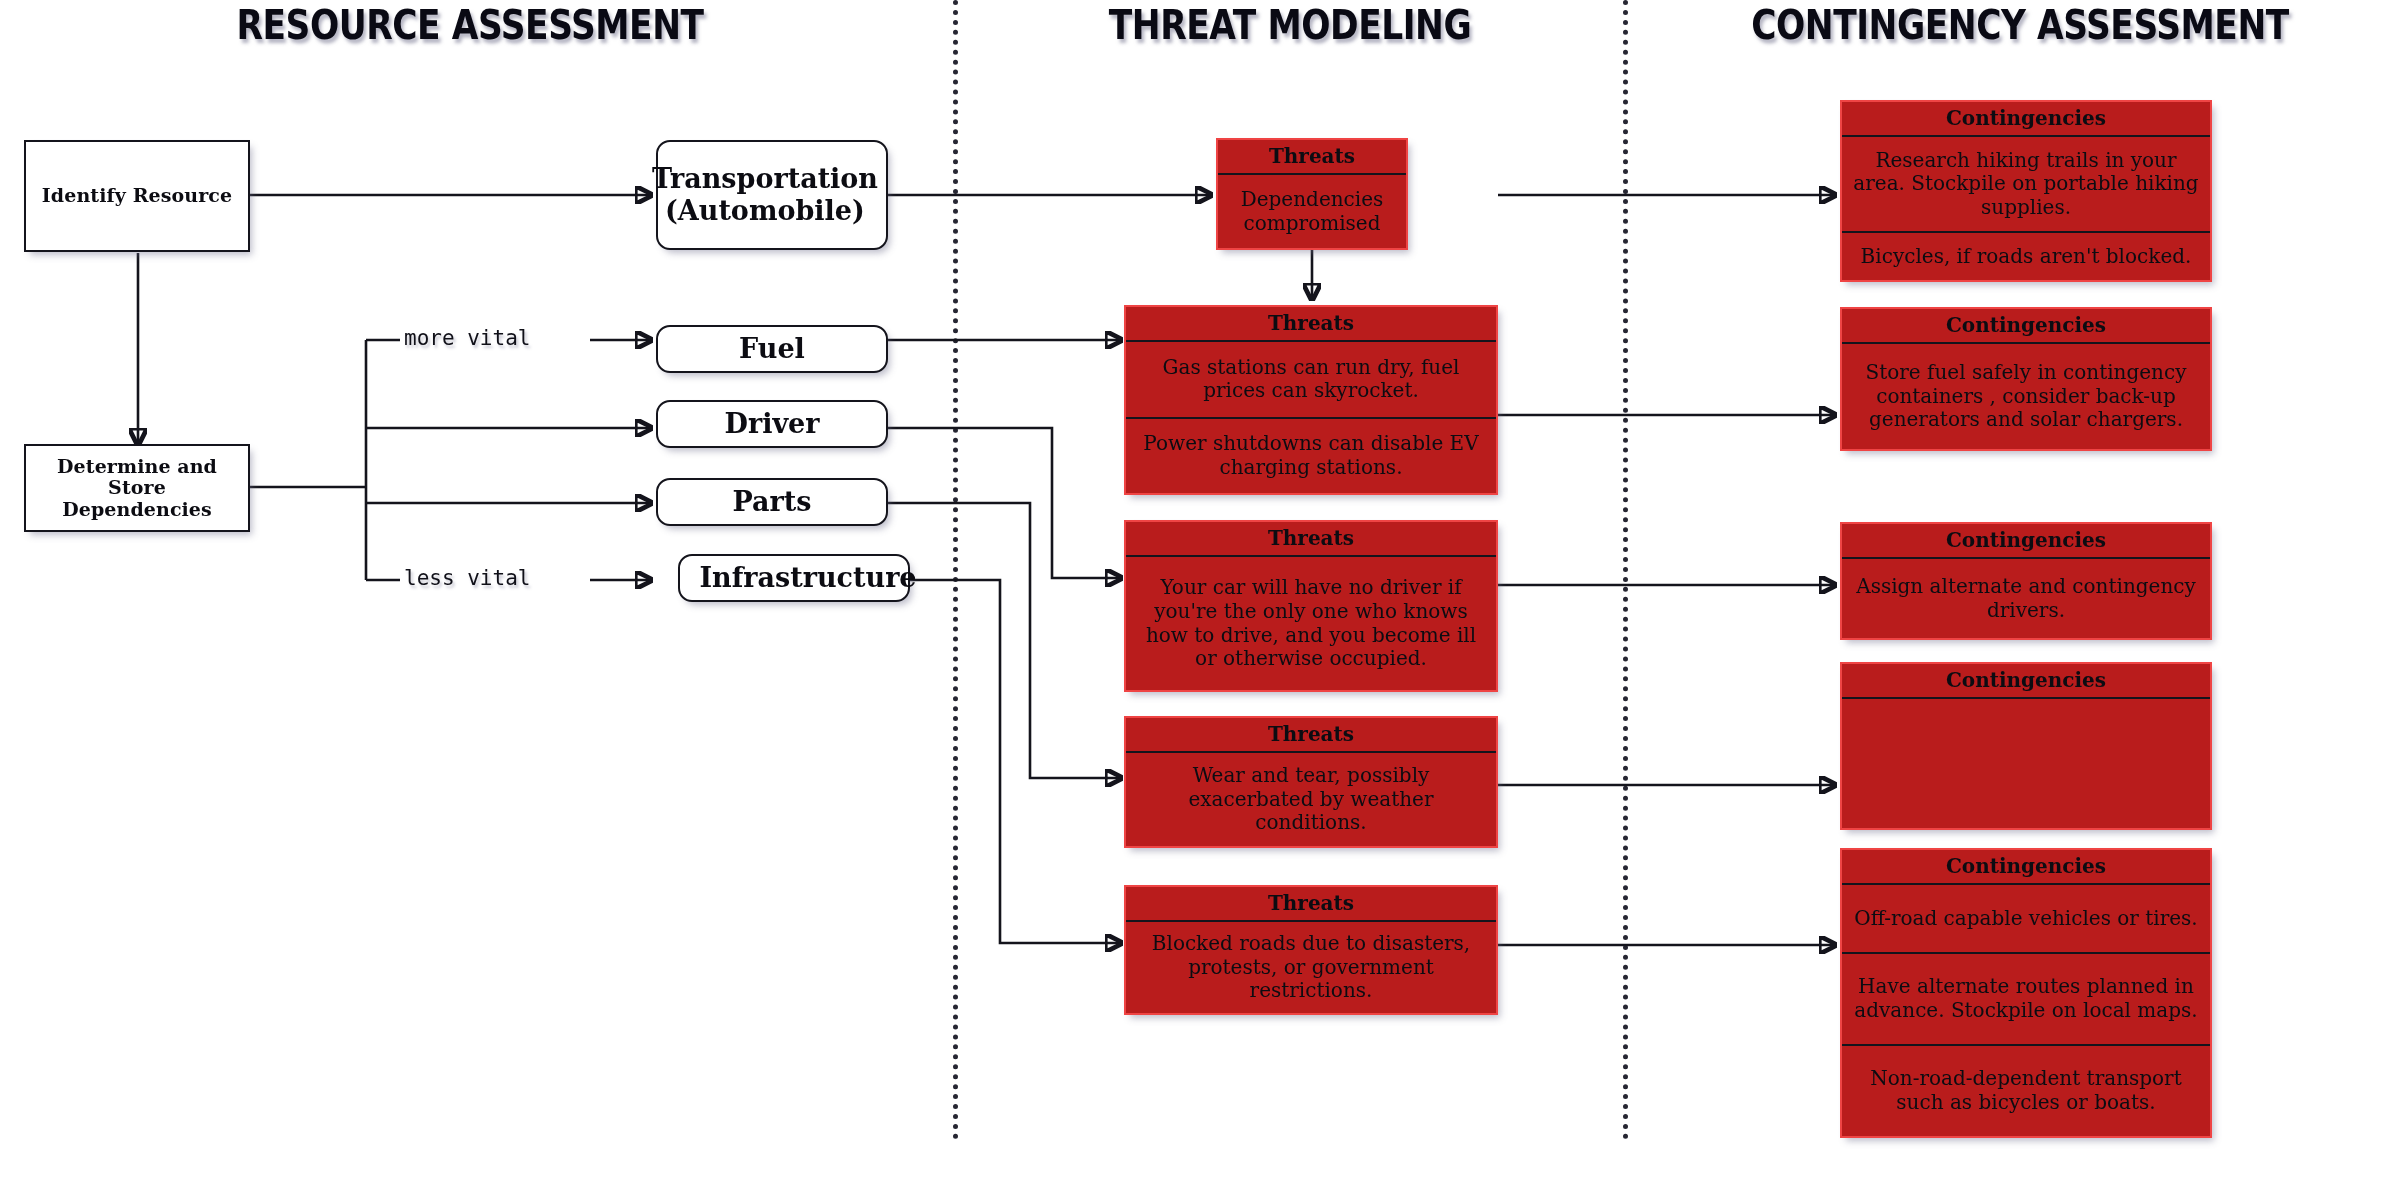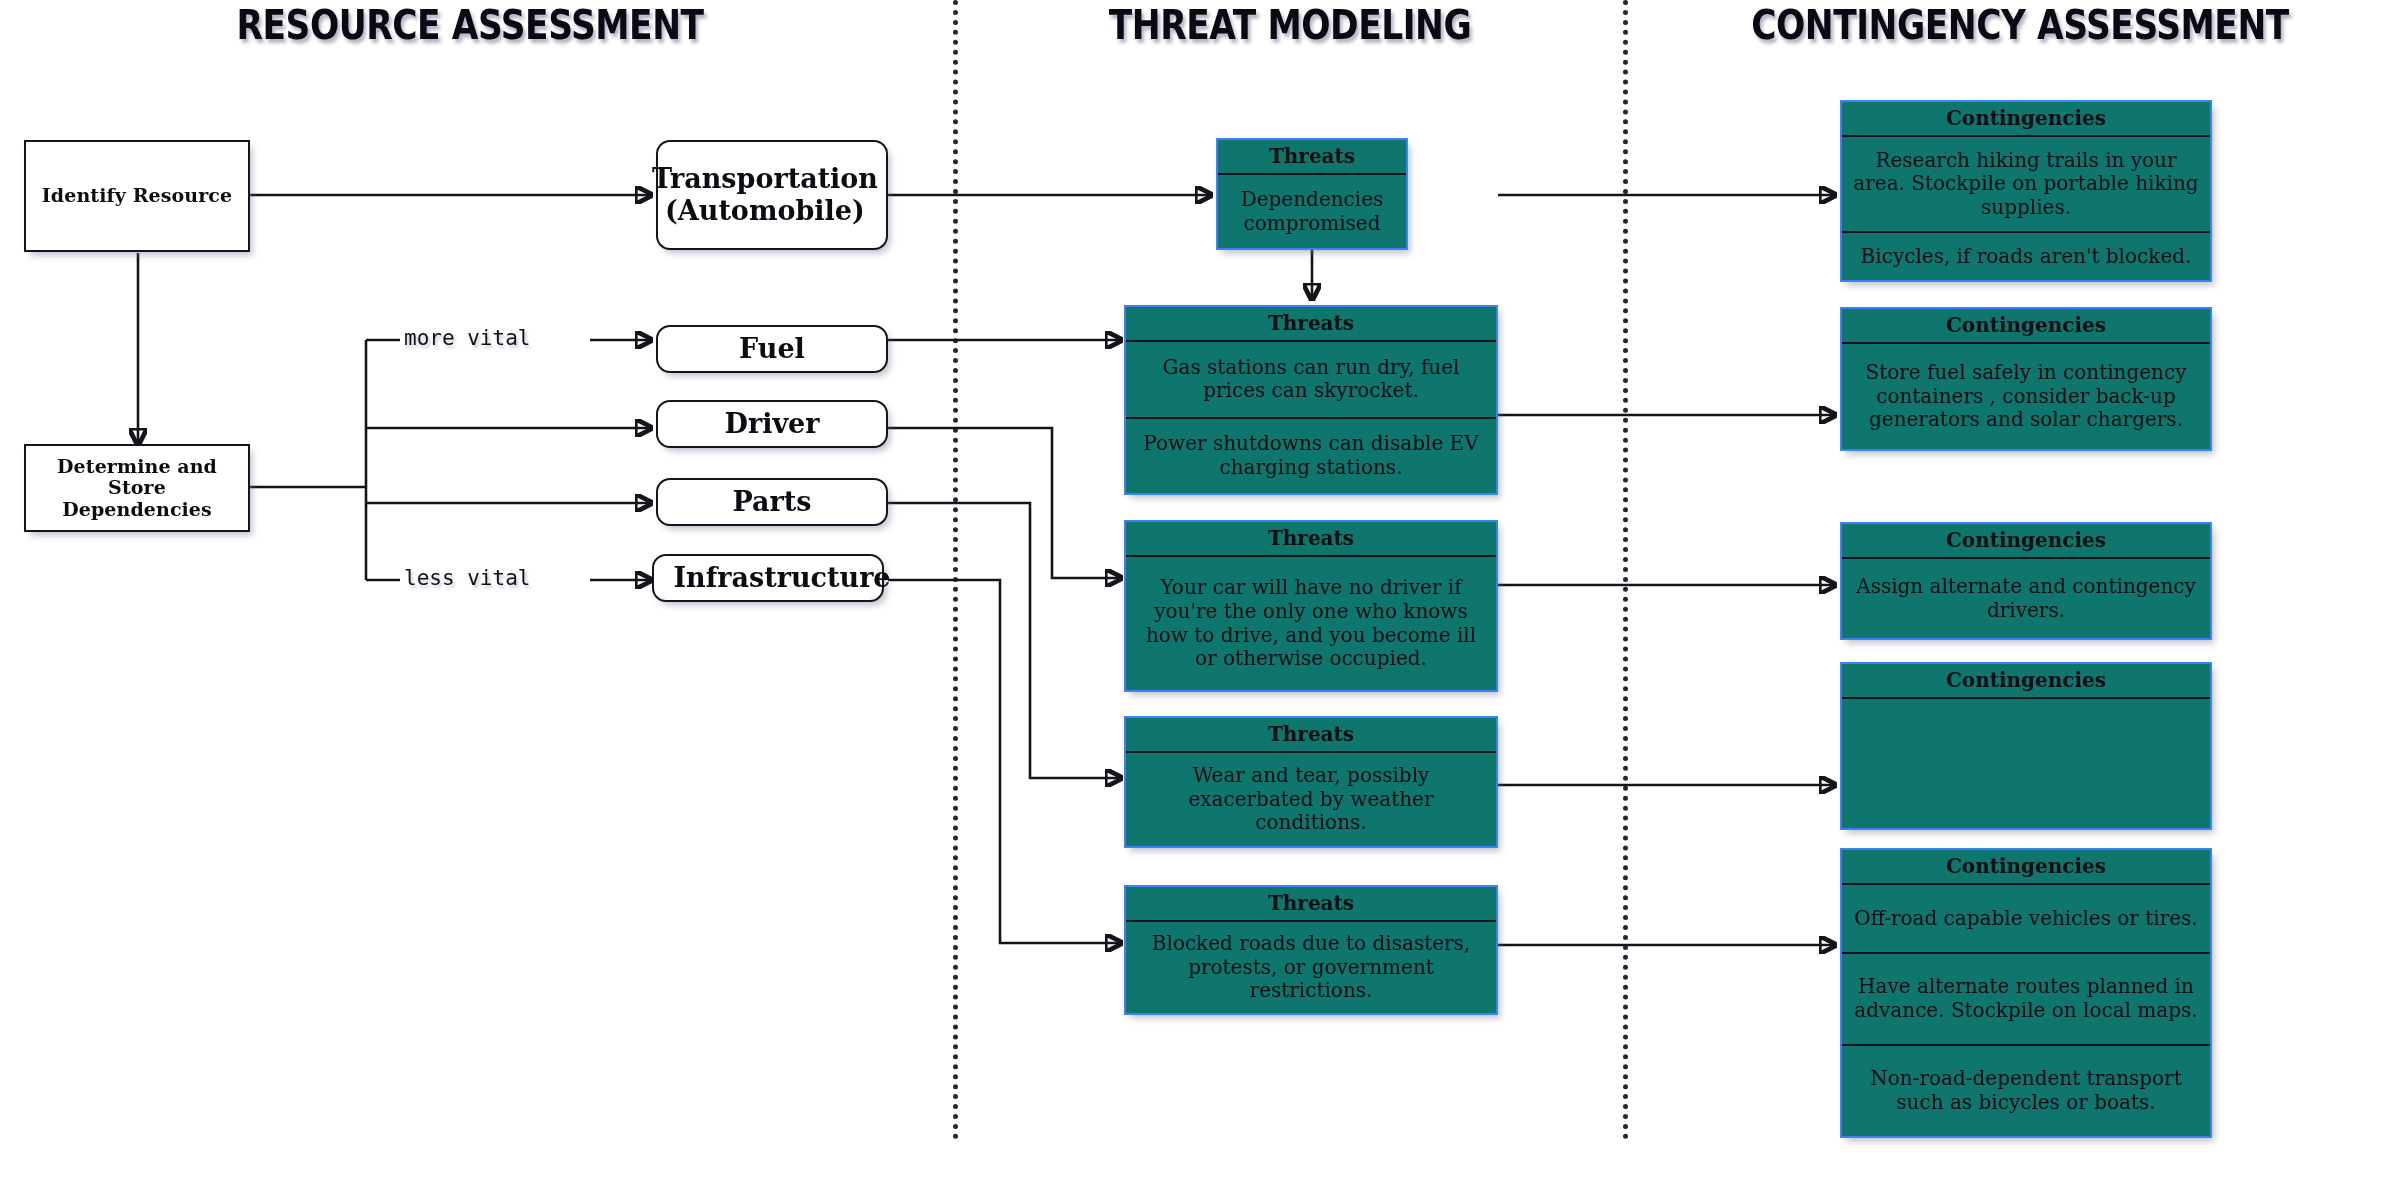--- a/index.html
+++ b/index.html
@@ -53,22 +53,22 @@
     padding:0 8px;
   }
 
   .box-plain .lbl{font-size:19px;letter-spacing:.1px;}
   .box-transport .lbl{font-size:27px;line-height:1.18;}
   .box-dep .lbl{font-size:27px;}
 
   
   .tbox{
     position:absolute;
-    background:#0f766e;
-    border:2px solid #3b82f6;
+    background:#b91c1c;
+    border:2px solid #ef4444;
     box-sizing:border-box;
     box-shadow:4px 5px 7px -2px rgba(110,110,140,0.45);
     display:flex;
     flex-direction:column;
   }
   .tbox .thead{
     font-weight:bold;
     font-size:20px;
     text-align:center;
     color:#0c0c12;
@@ -177,21 +177,21 @@
 
   <div class="box box-dep rounded" style="left:656px;top:325px;width:232px;height:48px;">
     <div class="lbl">Fuel</div>
   </div>
   <div class="box box-dep rounded" style="left:656px;top:400px;width:232px;height:48px;">
     <div class="lbl">Driver</div>
   </div>
   <div class="box box-dep rounded" style="left:656px;top:478px;width:232px;height:48px;">
     <div class="lbl">Parts</div>
   </div>
-  <div class="box box-dep rounded" style="left:652px;top:554px;width:232px;height:48px;padding-left:28px;">
+  <div class="box box-dep rounded" style="left:678px;top:554px;width:232px;height:48px;padding-left:28px;">
     <div class="lbl">Infrastructure</div>
   </div>
 
   <div class="edge-label" style="left:400px;top:326px;">more vital</div>
   <div class="edge-label" style="left:400px;top:566px;">less vital</div>
 
   <div class="tbox" style="left:1216px;top:138px;width:192px;height:112px;">
     <div class="thead">Threats</div>
     <div class="trow">Dependencies compromised</div>
   </div>

